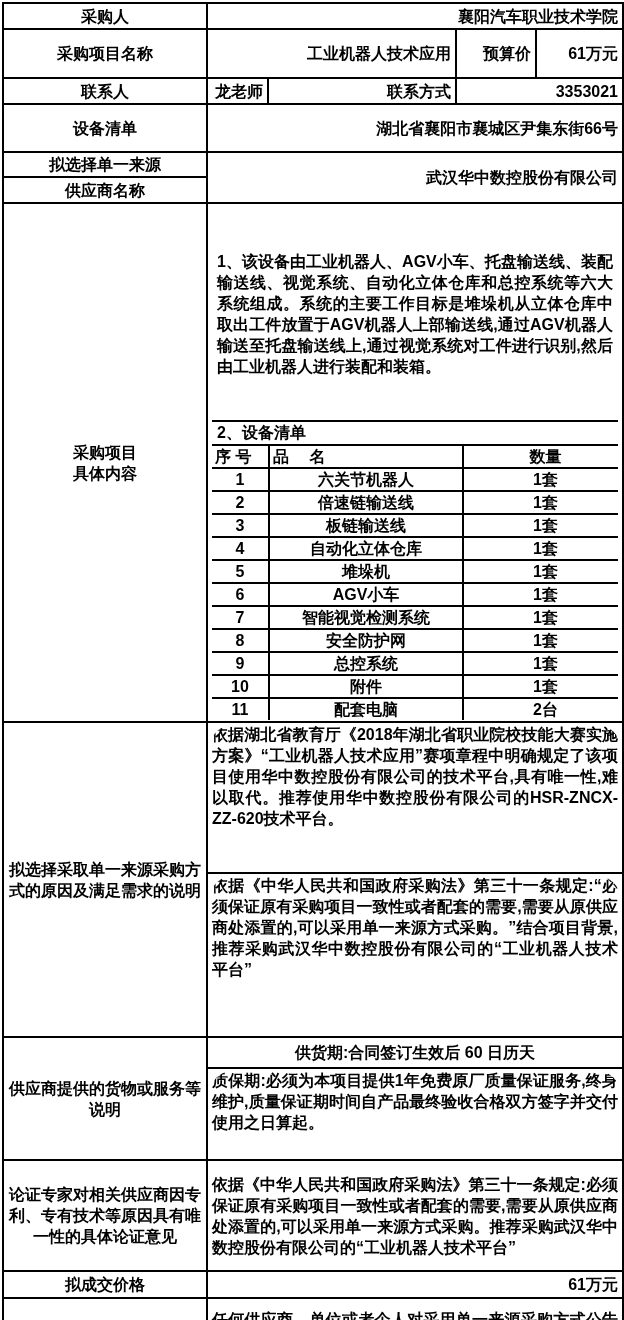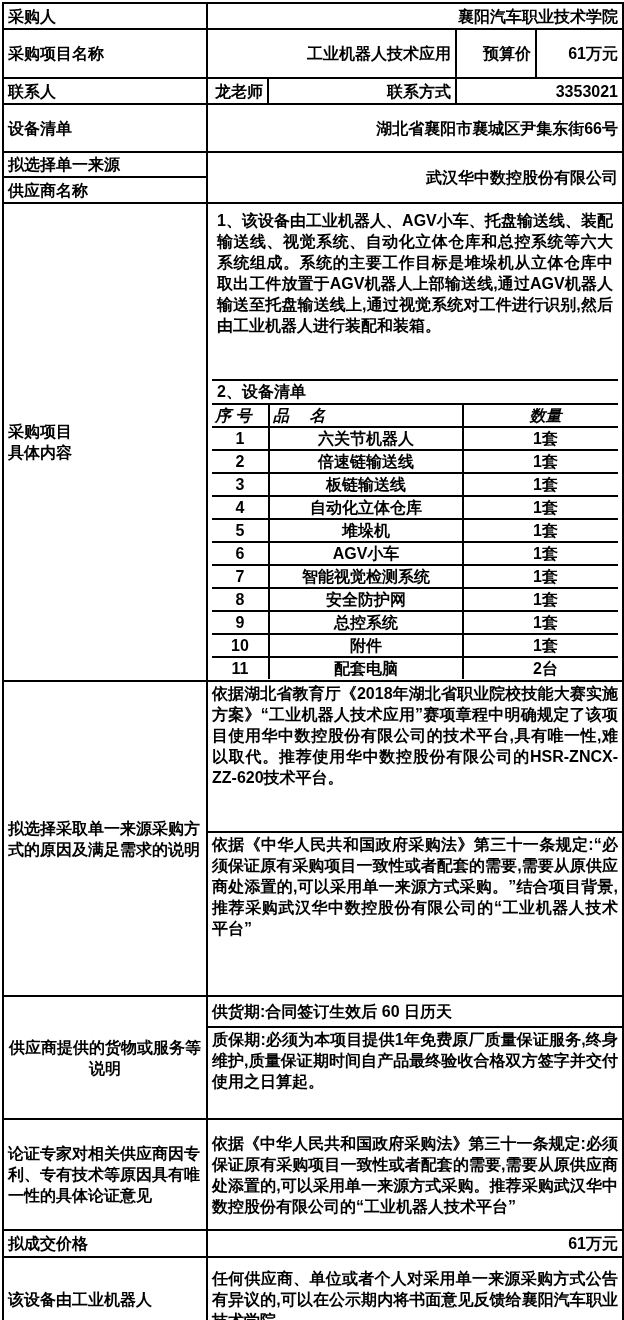--- a/index.html
+++ b/index.html
@@ -12,44 +12,44 @@
   table.main{
     border-collapse:collapse;table-layout:fixed;
     width:620px;margin:2px auto 0 2px;
   }
   table.main > tbody > tr > td{
     border:2px solid #000;
     font-size:16px;line-height:21px;
     padding:1px 4px;
     overflow:hidden;
   }
-  .lbl{text-align:left;vertical-align:middle;}
+  .lbl{text-align:center;vertical-align:middle;}
   .lbl-left{text-align:center;vertical-align:middle;}
   .val{text-align:right;vertical-align:middle;border-radius:8px;}
-  .val-left{text-align:left;vertical-align:middle;}
+  .val-left{text-align:center;vertical-align:middle;}
   .top{vertical-align:top;}
   .just{text-align:justify;text-justify:inter-ideograph;}
   .h22{height:22px}.h45{height:45px}.h44{height:44px}.h21{height:21px}
   .h23{height:23px}.h27{height:27px}.h80{height:80px}.h88{height:88px}
   .h107{height:107px}.h147{height:147px}.h160{height:160px}
-  .para-cell{padding:8px 5px 0 5px;}
+  .para-cell{padding:8px 5px 0 5px;border-radius:28px;}
   
   .content-cell{padding:0;vertical-align:top;}
-  .para{padding:5px 5px 12px 5px;text-align:justify;min-height:128px;}
+  .para{padding:5px 5px 12px 5px;text-align:justify;min-height:128px;margin-top:41px;}
   .list-title{border-top:2px solid #000;padding:0 5px;height:22px;line-height:22px;text-align:left;margin-top:29px;}
   table.equip{border-collapse:collapse;table-layout:fixed;width:100%;}
   table.equip td{
     border:2px solid #000;
     font-size:16px;line-height:19px;height:21px;
     padding:0 3px;text-align:center;vertical-align:middle;overflow:hidden;
   }
   table.equip td:first-child{border-left:none;}
   table.equip td:last-child{border-right:none;padding-left:12px;}
   table.equip tr:last-child td{border-bottom:none;}
-  table.equip tr.eh td{text-align:left;font-style:italic;}
+  table.equip tr.eh td{text-align:left;}
   table.equip tr.eh td:last-child{text-align:center;}
   
   .footer-cell{padding:2px 5px;vertical-align:top;}
   .fline{font-size:15.5px;line-height:19px;text-align:left;white-space:nowrap;}
 </style>
 </head>
 <body>
 
 <table class="main">
   <colgroup>

